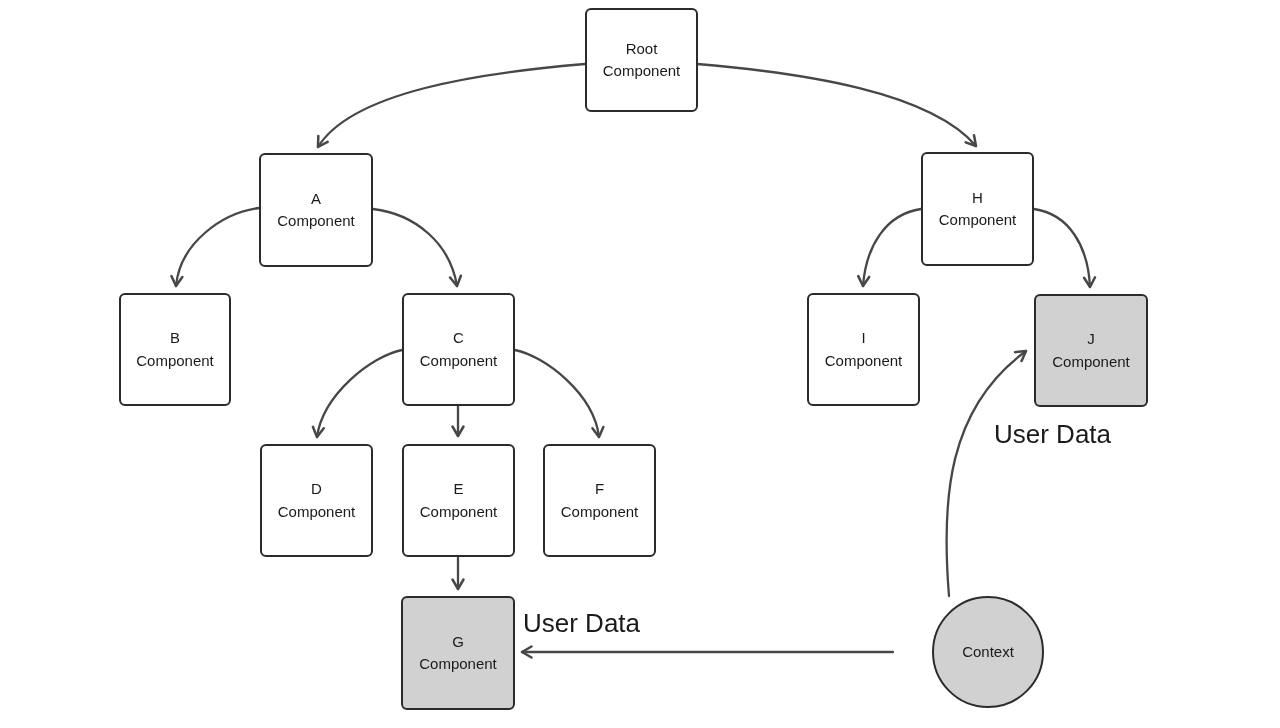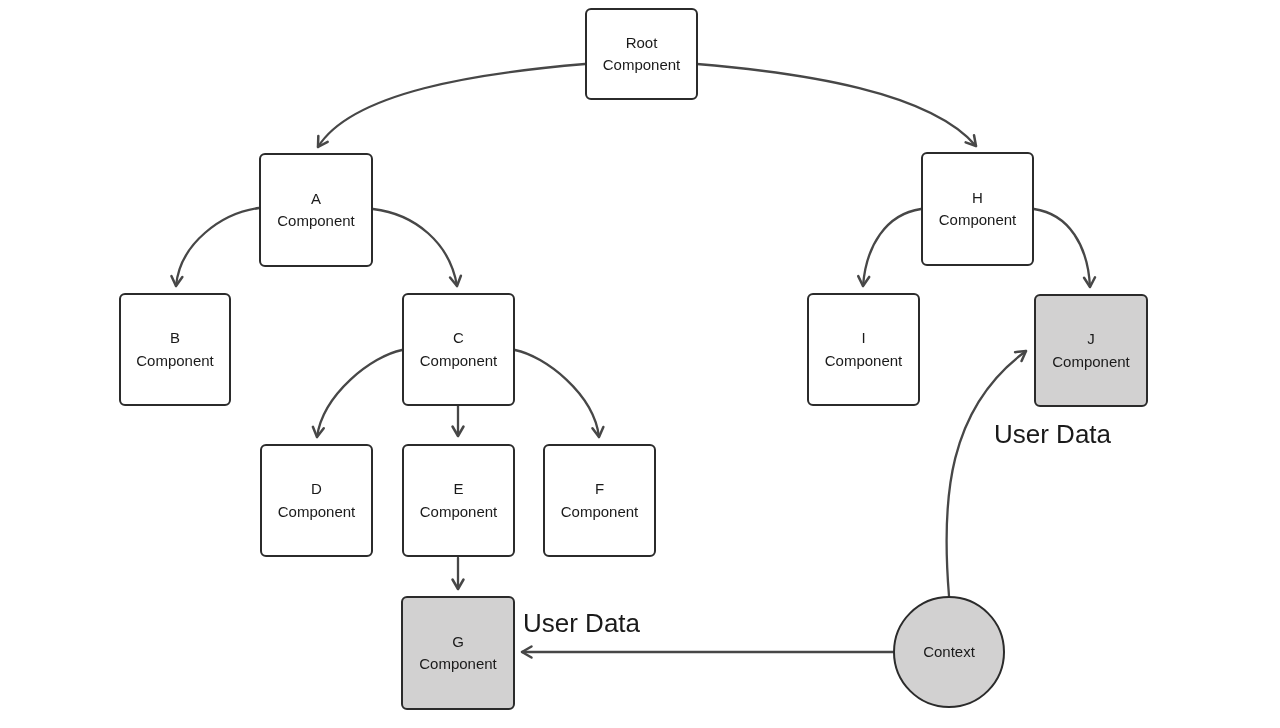--- a/index.html
+++ b/index.html
@@ -83,21 +83,21 @@
     <path class="edge" d="M 921 209 C 886 214 866 246 863 286" marker-end="url(#arrow)"></path>
     <path class="edge" d="M 1034 209 C 1069 214 1088 246 1090 287" marker-end="url(#arrow)"></path>
     <path class="edge" d="M 402 350 C 372 356 323 394 317 437" marker-end="url(#arrow)"></path>
     <path class="edge" d="M 458 406 L 458 436" marker-end="url(#arrow)"></path>
     <path class="edge" d="M 515 350 C 545 356 594 394 599 437" marker-end="url(#arrow)"></path>
     <path class="edge" d="M 458 558 L 458 589" marker-end="url(#arrow)"></path>
     <path class="edge" d="M 893 652 L 522 652" marker-end="url(#arrow)"></path>
     <path class="edge" d="M 949 596 C 941 498 948 408 1026 351" marker-end="url(#arrow)"></path>
   </svg>
 
-  <div class="node" style="left:585px; top:8px; width:113px; height:92px">
+  <div class="node" style="left:585px; top:8px; width:113px; height:104px">
     <span>Root</span>
     <span>Component</span>
   </div>
 
   <div class="node" style="left:259px; top:153px; width:114px; height:114px">
     <span>A</span>
     <span>Component</span>
   </div>
 
   <div class="node" style="left:921px; top:152px; width:113px; height:114px">
@@ -138,21 +138,21 @@
   <div class="node" style="left:543px; top:444px; width:113px; height:113px">
     <span>F</span>
     <span>Component</span>
   </div>
 
   <div class="node gray" style="left:401px; top:596px; width:114px; height:114px">
     <span>G</span>
     <span>Component</span>
   </div>
 
-  <div class="node circle gray" style="left:893px; top:596px; width:112px; height:112px">
+  <div class="node circle gray" style="left:932px; top:596px; width:112px; height:112px">
     <span>Context</span>
   </div>
 
   <div class="float-label" style="left:523px; top:608px">User Data</div>
 
   <div class="float-label" style="left:994px; top:419px">User Data</div>
 
 </div>
 
 </body></html>

